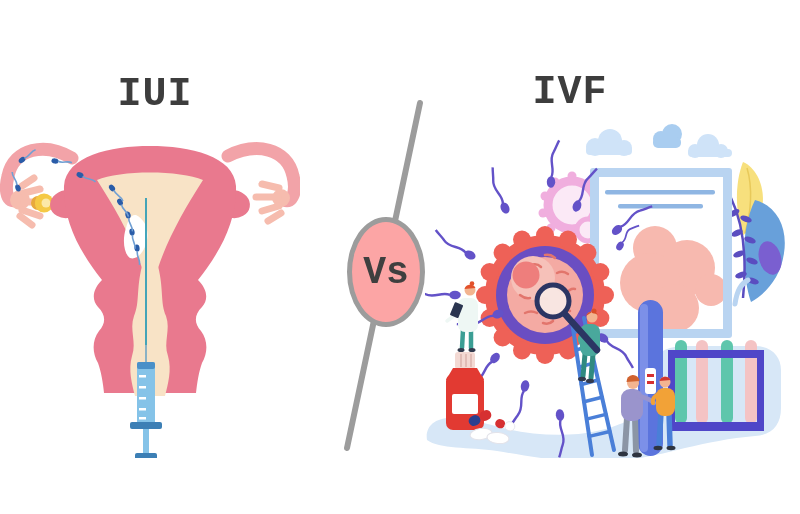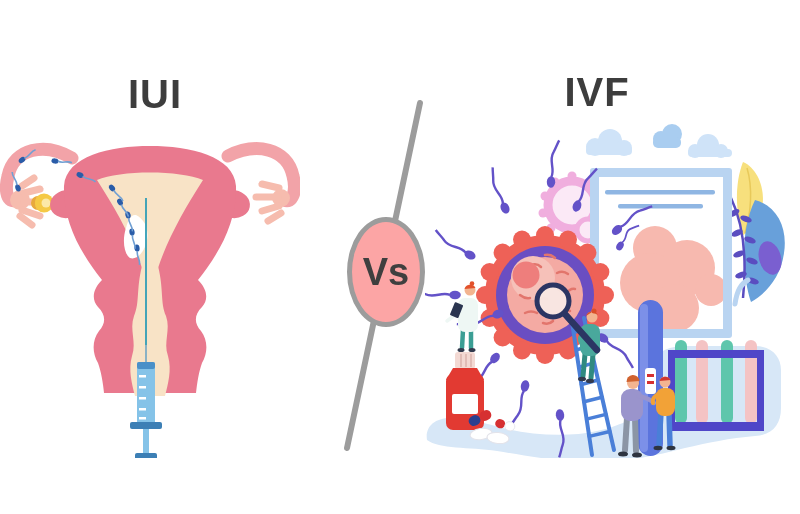--- a/index.html
+++ b/index.html
@@ -1,27 +1,27 @@
 <!DOCTYPE html>
 <html style="--background: #ffffff; --title-text: #3d3d3d; --divider-gray: #9c9c9c; --uterus-pink: #e9798e; --uterus-light-pink: #f2a3a8; --fimbriae-pink: #f6bcae; --cavity-cream: #f8e3c6; --egg-yellow: #f5c945; --sperm-blue-head: #2a5ca8; --sperm-blue-tail: #6f9fd3; --syringe-blue: #85c3e8; --syringe-dark-blue: #3c7fb5; --ivf-sperm-purple: #6352c8; --ovum-outer-coral: #ee6157; --ovum-ring-purple: #6a4ec2; --ovum-inner-pink: #f4aaa3; --ovum-nucleus: #ee7e7c; --frame-blue: #b9d4f1; --frame-line-blue: #8fb6e3; --embryo-peach: #f7b9af; --gear-pink: #f0aede; --ground-blue: #d7e7f7; --test-stick-blue: #5b74dd; --tube-teal: #5ec6ac; --tube-pink: #f4c3c4; --rack-indigo: #4f46c8; --bottle-red: #e23a32; --ladder-blue: #4a7fd8; --leaf-yellow: #f7e07d; --leaf-blue: #68a0da; --leaf-purple: #5a4dc0; --cloud-blue: #cfe3f8; --coat-white: #eef7f4; --scrub-teal: #49a89c; --sweater-purple: #9a94cc; --shirt-orange: #f2a237; --magnifier-navy: #2b3563;"><head>
 <meta charset="utf-8">
 <style>
   html,body{margin:0;padding:0;background:#fff;}
   .stage{
     position:relative;width:800px;height:458px;overflow:hidden;
     background:var(--background,#ffffff);
-    font-family:Liberation Sans, sans-serif;
+    font-family:Liberation Mono, monospace;
   }
   .side-title{
     position:absolute;width:130px;text-align:center;
     font-size:40px;font-weight:800;letter-spacing:1px;
     color:var(--title-text,#3d3d3d);
   }
   .title-iui{left:90px;top:72px;}
-  .title-ivf{left:532px;top:70px;}
+  .title-ivf{left:505px;top:70px;}
   .divider-svg{position:absolute;left:0;top:0;pointer-events:none;}
   .divider-line{stroke:var(--divider-gray,#9c9c9c);stroke-width:6;stroke-linecap:round;}
   .vs-badge{
     position:absolute;left:347px;top:217px;width:78px;height:110px;
     background:#fca5a5;border:5px solid var(--divider-gray,#9c9c9c);
     border-radius:50%;display:flex;align-items:center;justify-content:center;
     box-sizing:border-box;
     font-size:38px;font-weight:800;color:#3f3f3f;
   }
   .scene-svg{position:absolute;}

